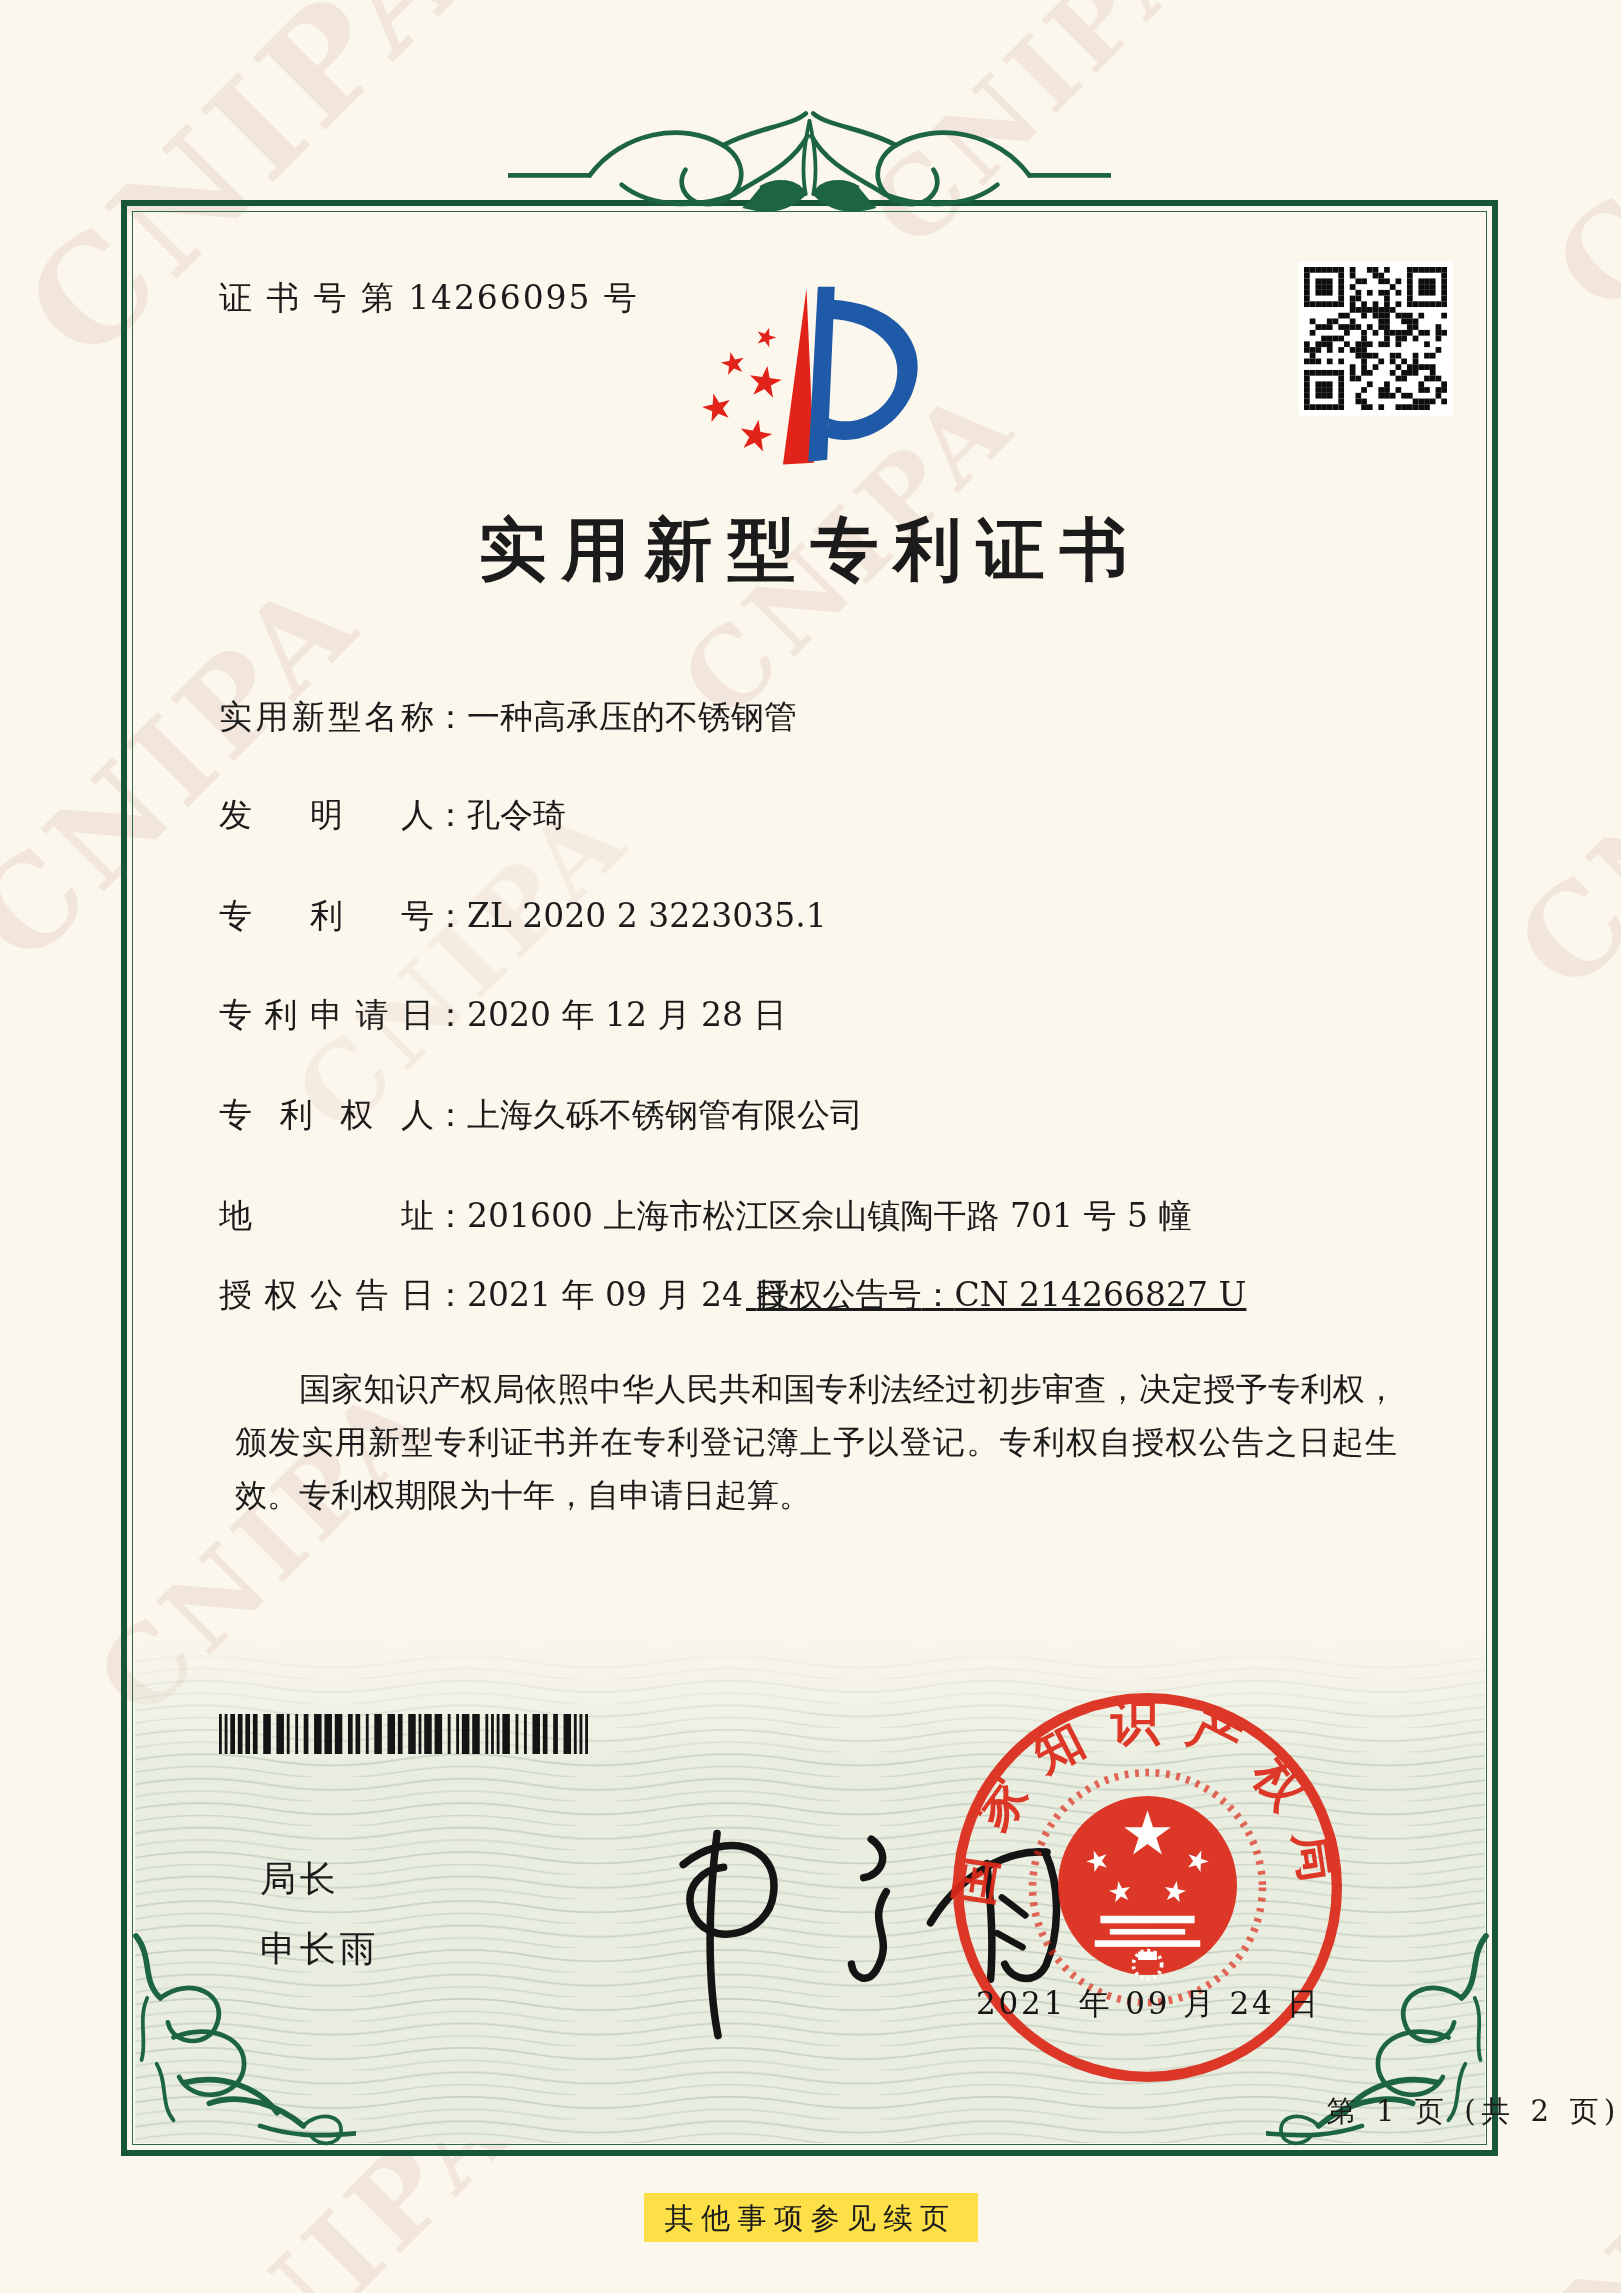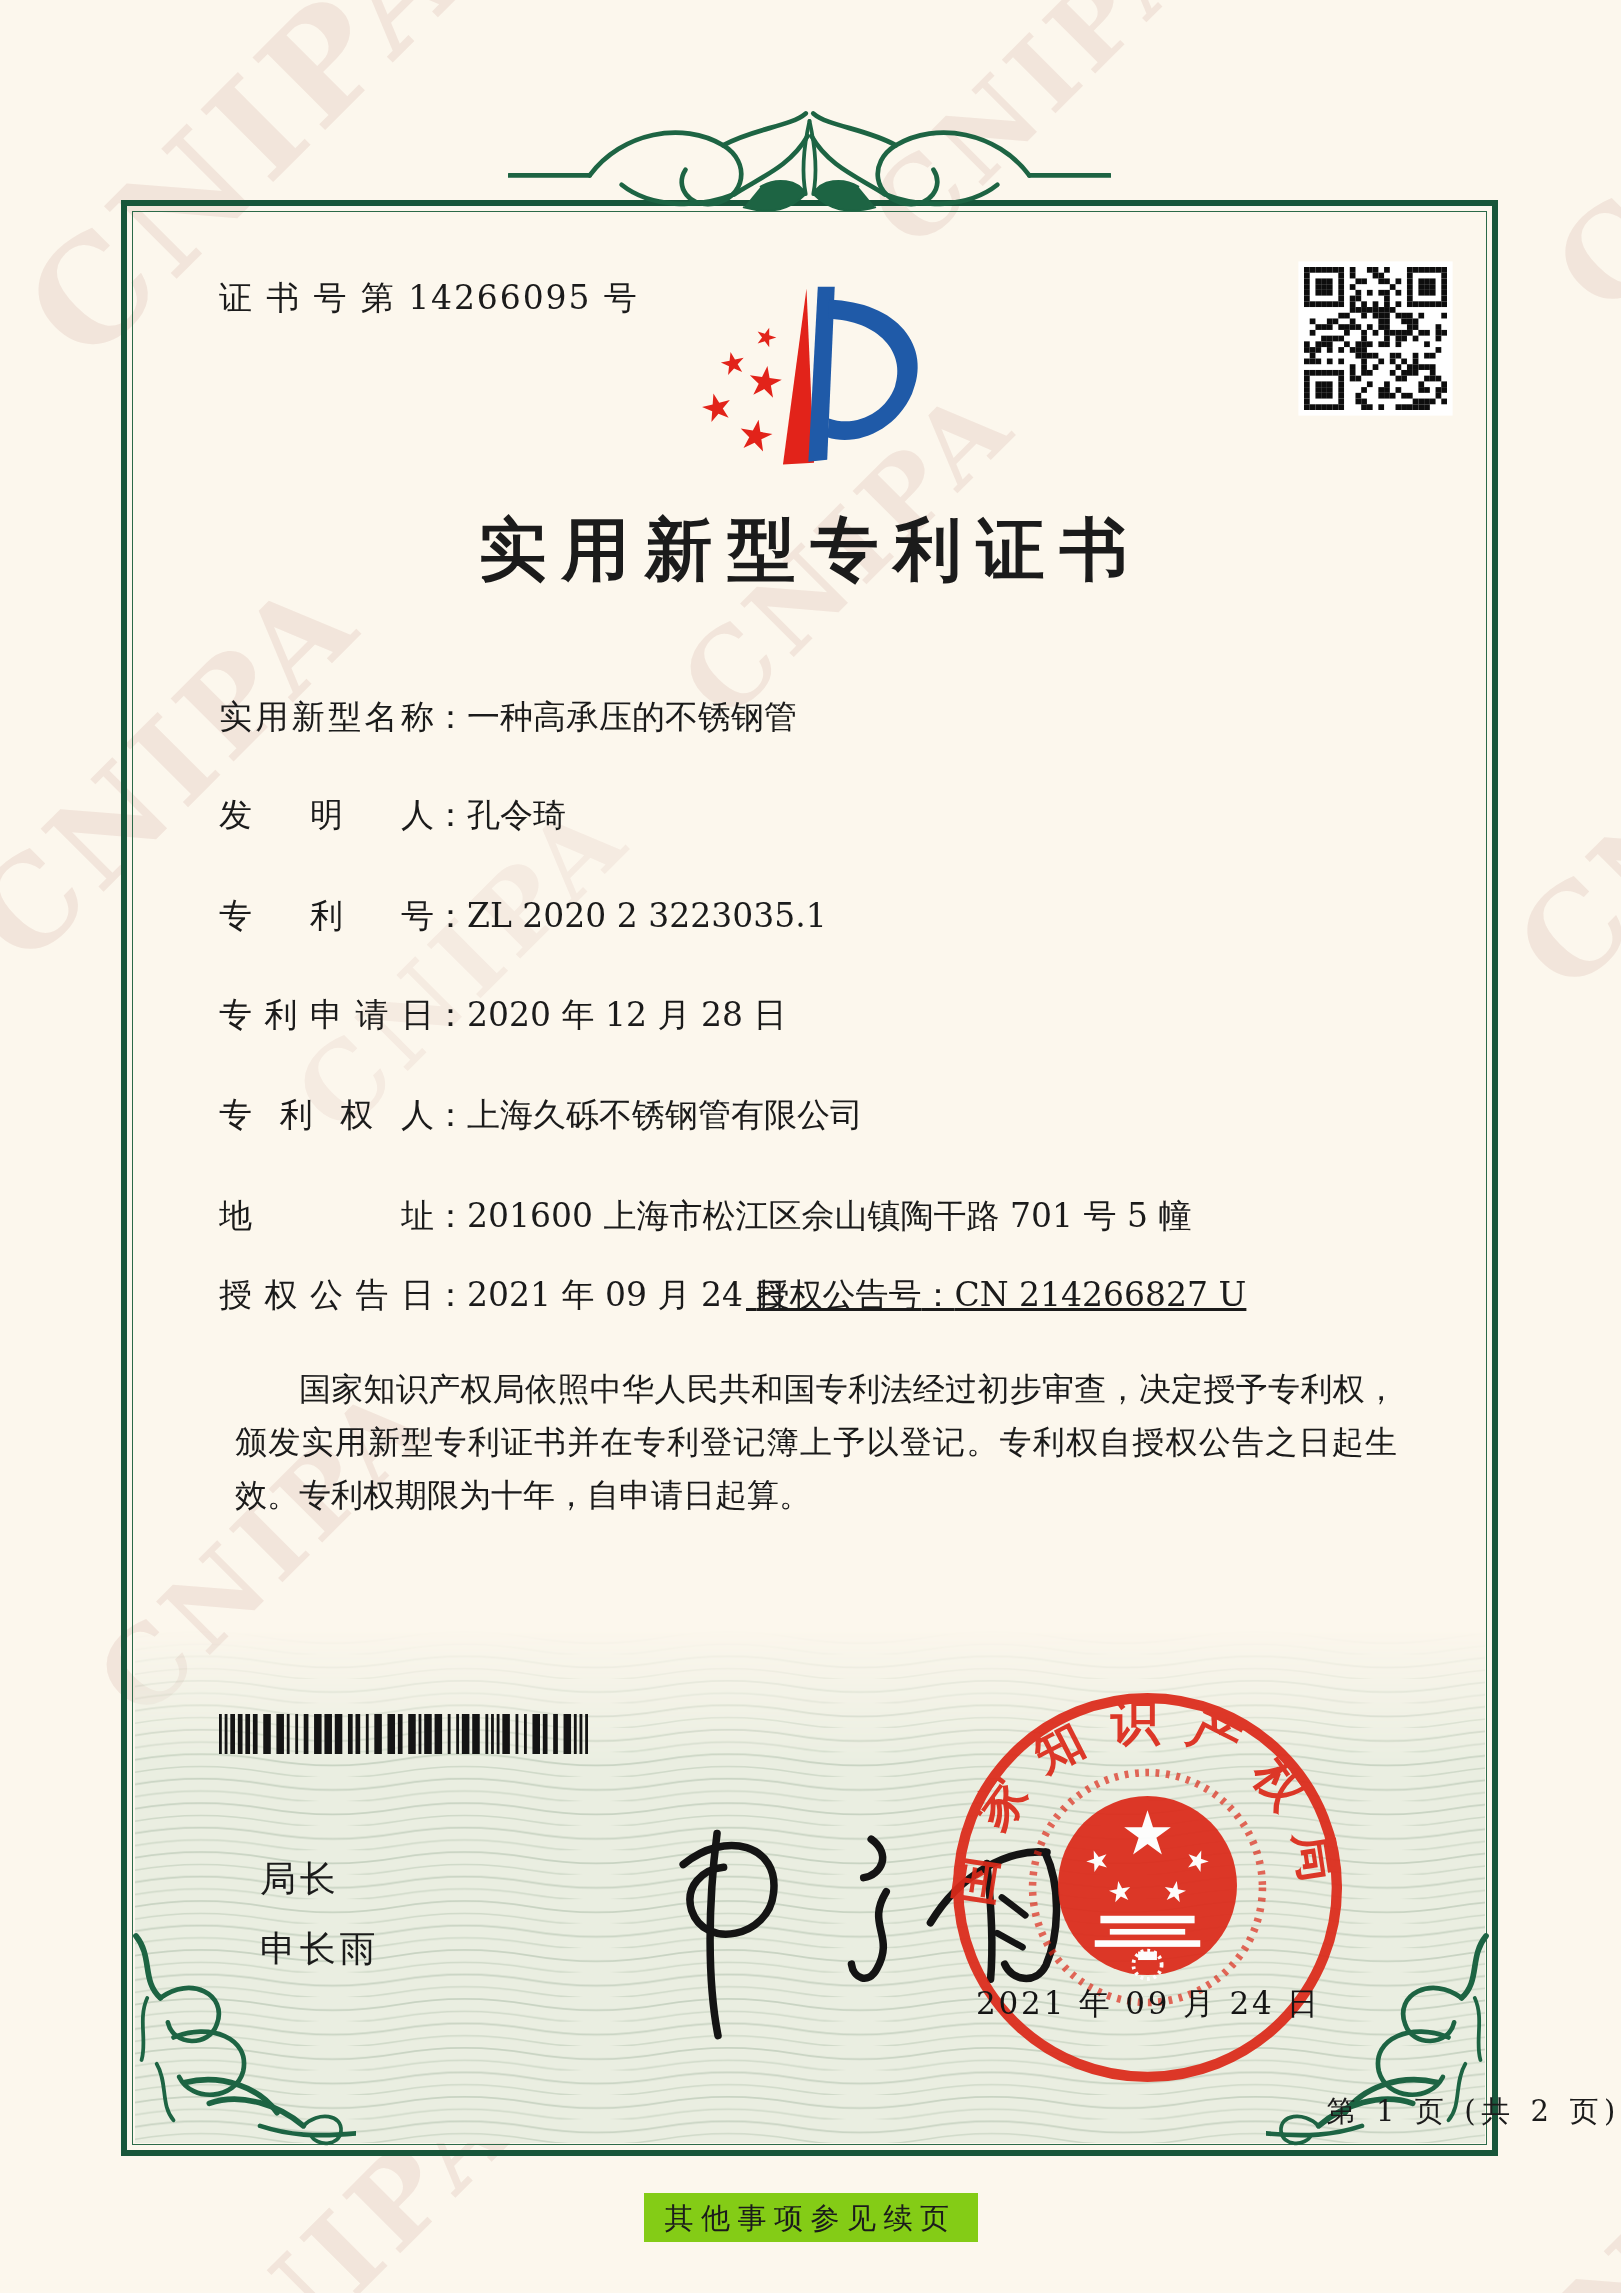--- a/index.html
+++ b/index.html
@@ -48,21 +48,21 @@
   .signer.t1{top:1855px;} .signer.t2{top:1925px;}
   .signature{position:absolute;left:603px;top:1794px;width:480px;height:282px;z-index:4;}
 
   .seal{position:absolute;left:944px;top:1684px;width:407px;height:407px;opacity:.93;z-index:5;}
   .seal-date{position:absolute;left:951px;top:1983px;width:395px;text-align:center;
              font-size:31px;letter-spacing:2.8px;color:#151515;z-index:6;}
 
   .page-num{position:absolute;left:0;right:0;top:2092px;text-align:right;font-size:29px;
             letter-spacing:5.6px;z-index:4;}
   .cont-note{position:absolute;left:0;right:0;top:2198px;text-align:center;z-index:4;}
-  .cont-note span{background:#84cc16;padding:7.5px 21px;font-size:29px;letter-spacing:7.5px;}
+  .cont-note span{background:#fde047;padding:7.5px 21px;font-size:29px;letter-spacing:7.5px;}
 </style>
 </head>
 <body>
 
 <div class="page">
 
   <div class="wm" style="left:-28px;top:56px;font-size:141px;">CNIPA</div>
   <div class="wm" style="left:829px;top:19px;">CNIPA</div>
   <div class="wm" style="left:1507px;top:47px;font-size:122px;">CNIPA</div>
   <div class="wm" style="left:640px;top:490px;">CNIPA</div>

